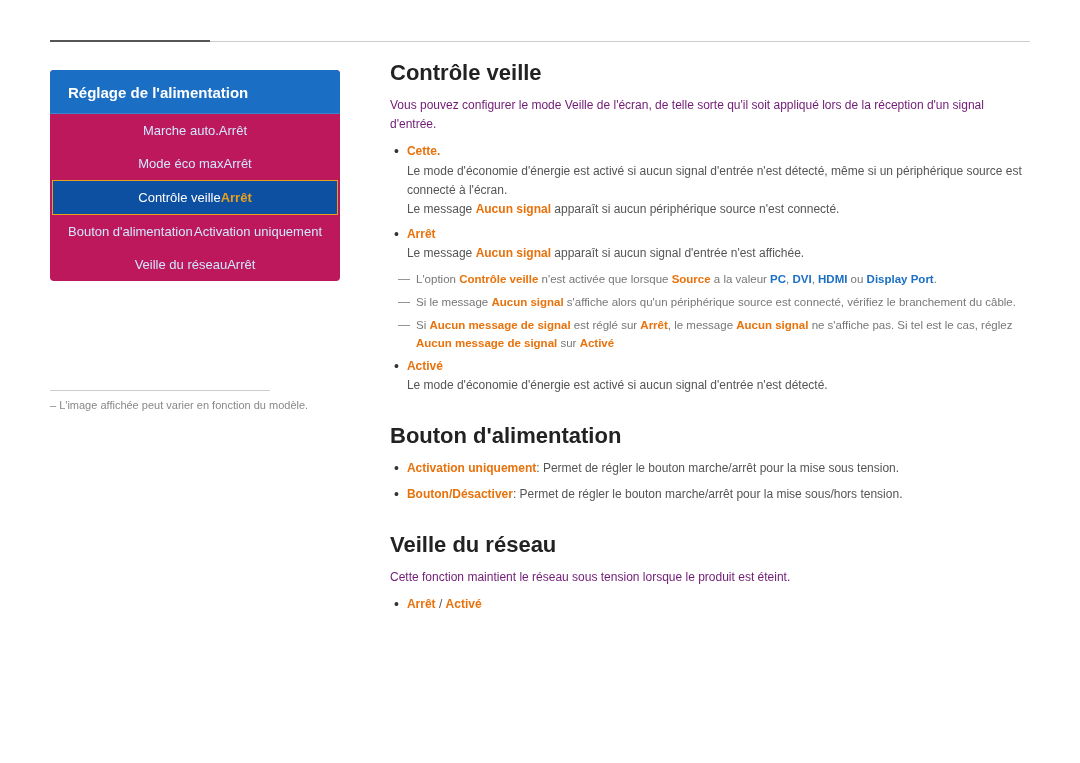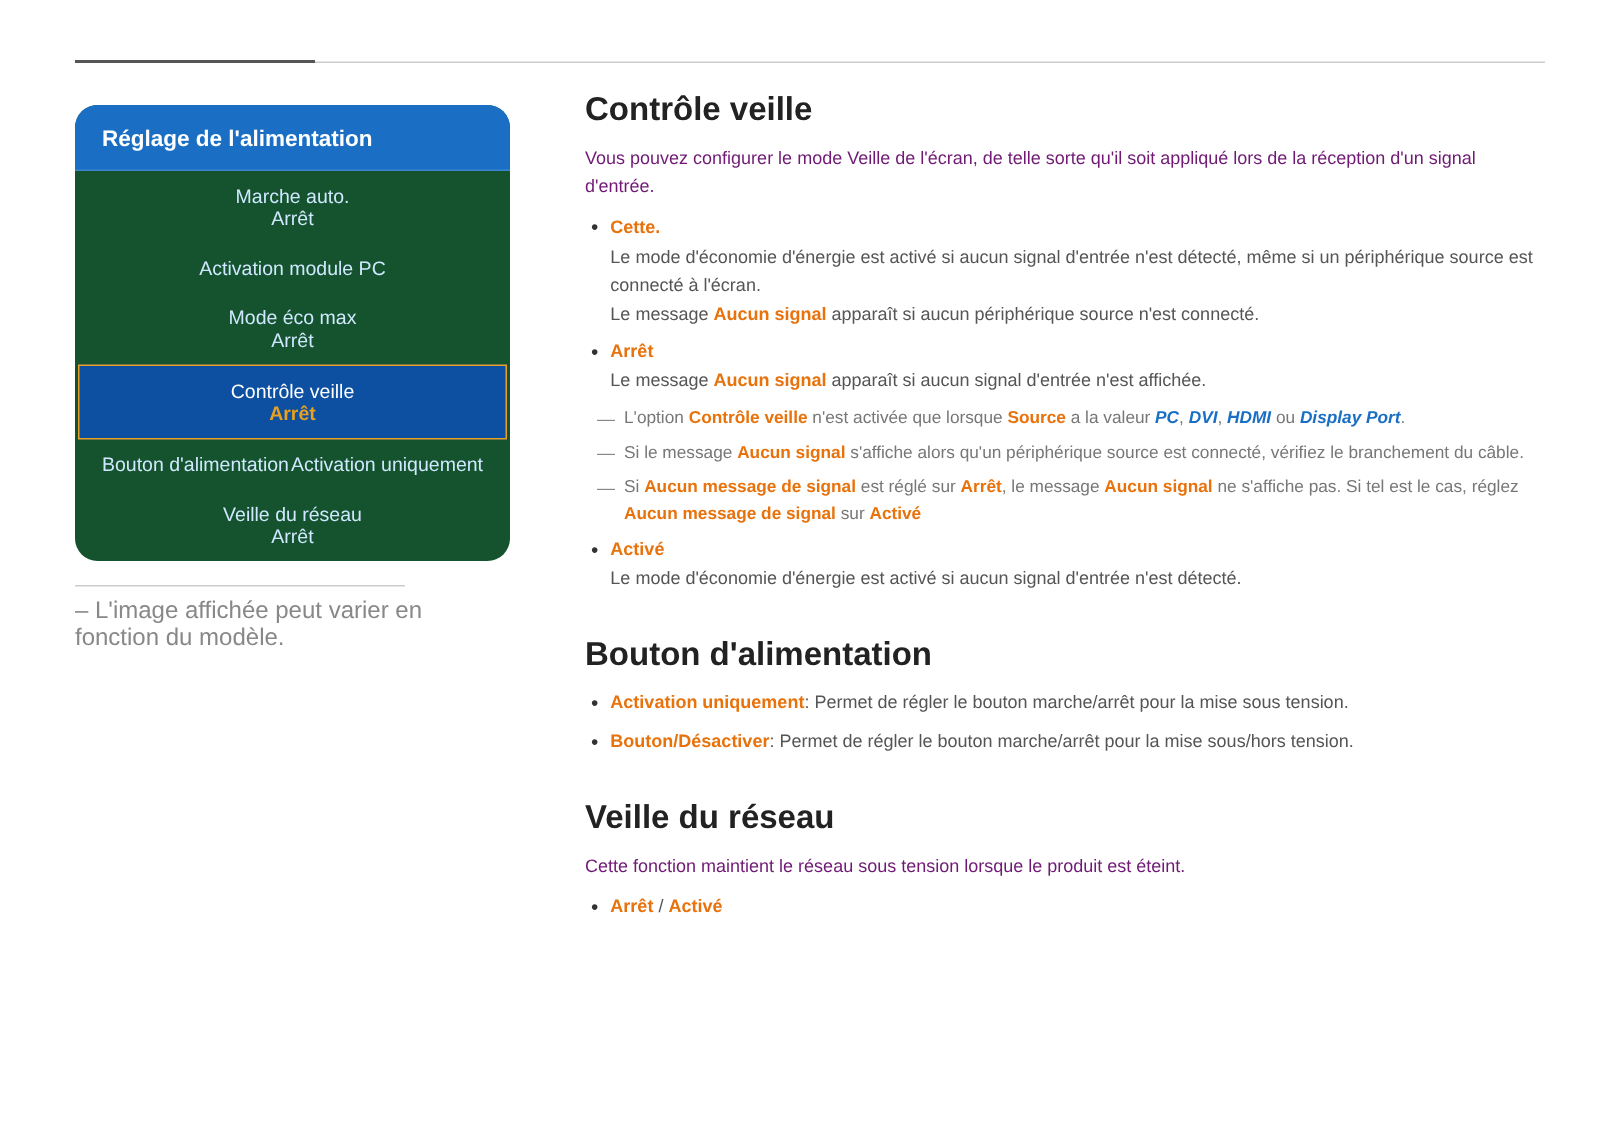--- a/index.html
+++ b/index.html
@@ -33,43 +33,42 @@
       height: 1px;
       background: #cccccc;
       margin-top: 0.5px;
     }
 
     .sidebar {
       position: absolute;
       top: 70px;
       left: 50px;
       width: 290px;
-      background: #14532d;
-      border-radius: 15px;
+      background: #be185d;
+      border-radius: 4px;
       overflow: hidden;
     }
 
     .sidebar-title {
       background: #1a6fc4;
       color: #ffffff;
       font-size: 15px;
       font-weight: 600;
       padding: 14px 18px 12px 18px;
       border-bottom: 1px solid rgba(255,255,255,0.15);
     }
 
     .sidebar-item {
       display: flex;
-      justify-content: flex-start;
+      justify-content: center;
       align-items: center;
       padding: 9px 18px;
       color: #d0e8ff;
       font-size: 13px;
       cursor: pointer;
-      flex-direction: column;
     }
     .sidebar-item.active {
       background: #0d4fa0;
       border: 1.5px solid #e8a020;
       color: #ffffff;
       margin: 0 2px;
     }
     .sidebar-item .item-label {
       color: inherit;
     }
@@ -103,21 +102,21 @@
       left: 50px;
       width: 290px;
     }
     .sidebar-note .divider-line {
       width: 220px;
       height: 1px;
       background: #cccccc;
       margin-bottom: 8px;
     }
     .sidebar-note p {
-      font-size: 16px;
+      font-size: 11px;
       color: #888888;
     }
 
     .content {
       position: absolute;
       top: 60px;
       left: 390px;
       right: 50px;
       bottom: 30px;
       overflow: hidden;
@@ -185,43 +184,38 @@
       line-height: 1.6;
       flex: 1;
     }
     .sub-note-text .highlight-orange {
       color: #e8720c;
       font-weight: 700;
     }
     .sub-note-text .highlight-blue {
       color: #1a6fc4;
       font-weight: 700;
-      font-style: italic;
     }
   </style>
 </head>
 <body>
 
 <div class="top-bar">
   <div class="top-bar-dark"></div>
   <div class="top-bar-light"></div>
 </div>
 
 <div class="sidebar">
   <div class="sidebar-title">Réglage de l'alimentation</div>
 
   <div class="sidebar-item">
     <span class="item-label">Marche auto.</span>
     <span class="item-value">Arrêt</span>
   </div>
 
-  <div class="sidebar-item">
-    <span class="item-label">Activation module PC</span>
-    <span class="item-value"></span>
-  </div>
 
   <div class="sidebar-item">
     <span class="item-label">Mode éco max</span>
     <span class="item-value">Arrêt</span>
   </div>
 
   <div class="sidebar-item active">
     <span class="item-label">Contrôle veille</span>
     <span class="item-value">Arrêt</span>
   </div>

